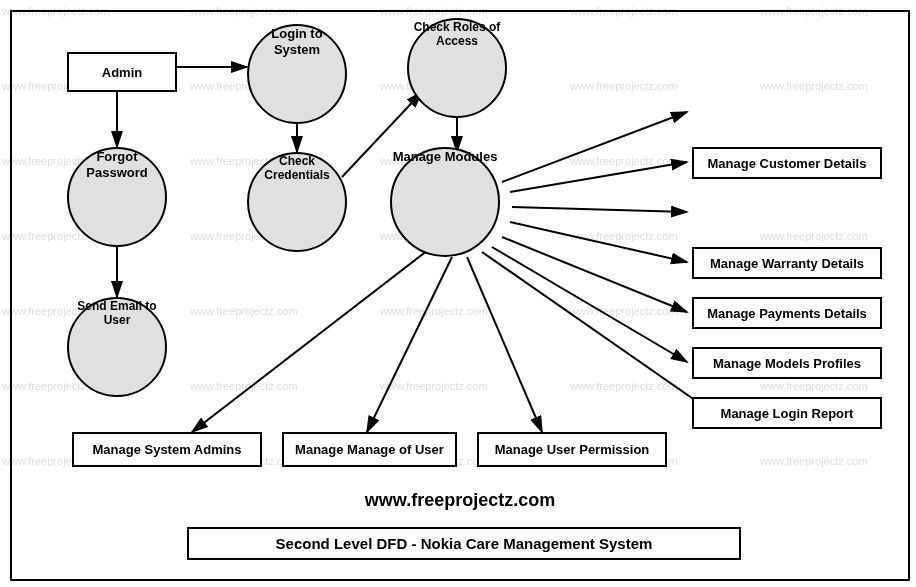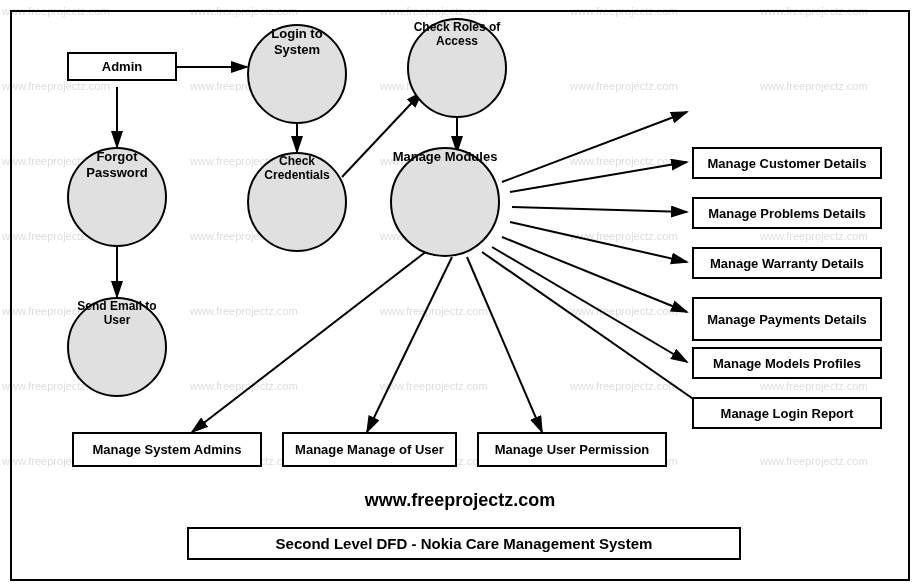--- a/index.html
+++ b/index.html
@@ -162,21 +162,21 @@
 
     <line x1="470" y1="240" x2="700" y2="400" stroke="#000" stroke-width="2" marker-end="url(#ah)"></line>
 
     <line x1="455" y1="245" x2="530" y2="420" stroke="#000" stroke-width="2" marker-end="url(#ah)"></line>
 
     <line x1="440" y1="245" x2="355" y2="420" stroke="#000" stroke-width="2" marker-end="url(#ah)"></line>
 
     <line x1="420" y1="235" x2="180" y2="420" stroke="#000" stroke-width="2" marker-end="url(#ah)"></line>
   </svg>
 
-  <div class="entity" style="top:40px;left:55px;width:110px;height:29px">
+  <div class="entity" style="top:40px;left:55px;width:110px;height:40px">
     <span>Admin</span>
   </div>
 
   <div class="process" style="top:12px;left:235px;width:100px;height:100px">
     <span>Login to System</span>
   </div>
   <div class="process" style="top:6px;left:395px;width:100px;height:100px;font-size:12px">
     <span>Check Roles of Access</span>
   </div>
   <div class="process" style="top:135px;left:55px;width:100px;height:100px">
@@ -188,27 +188,24 @@
   <div class="process" style="top:135px;left:378px;width:110px;height:110px">
     <span>Manage Modules</span>
   </div>
   <div class="process" style="top:285px;left:55px;width:100px;height:100px;font-size:12px">
     <span>Send Email to User</span>
   </div>
 
   <div class="entity" style="top:135px;left:680px;width:190px;height:32px">
     <span>Manage Customer Details</span>
   </div>
-  <div class="entity" style="top:185px;left:680px;width:190px;height:32px">
-    <span>Manage Problems Details</span>
-  </div>
   <div class="entity" style="top:235px;left:680px;width:190px;height:32px">
     <span>Manage Warranty Details</span>
   </div>
-  <div class="entity" style="top:285px;left:680px;width:190px;height:44px">
+  <div class="entity" style="top:285px;left:680px;width:190px;height:32px">
     <span>Manage Payments Details</span>
   </div>
   <div class="entity" style="top:335px;left:680px;width:190px;height:32px">
     <span>Manage Models Profiles</span>
   </div>
   <div class="entity" style="top:385px;left:680px;width:190px;height:32px">
     <span>Manage Login  Report</span>
   </div>
 
   <div class="entity" style="top:420px;left:60px;width:190px;height:35px">

